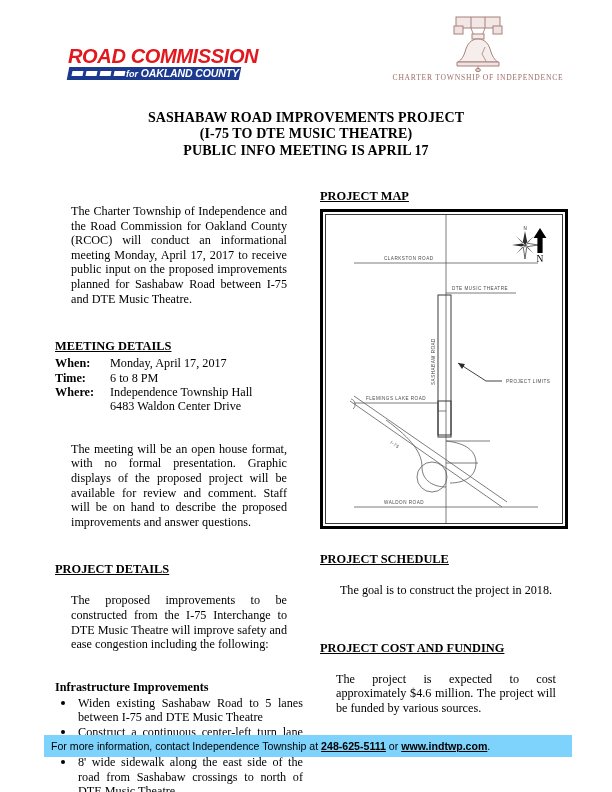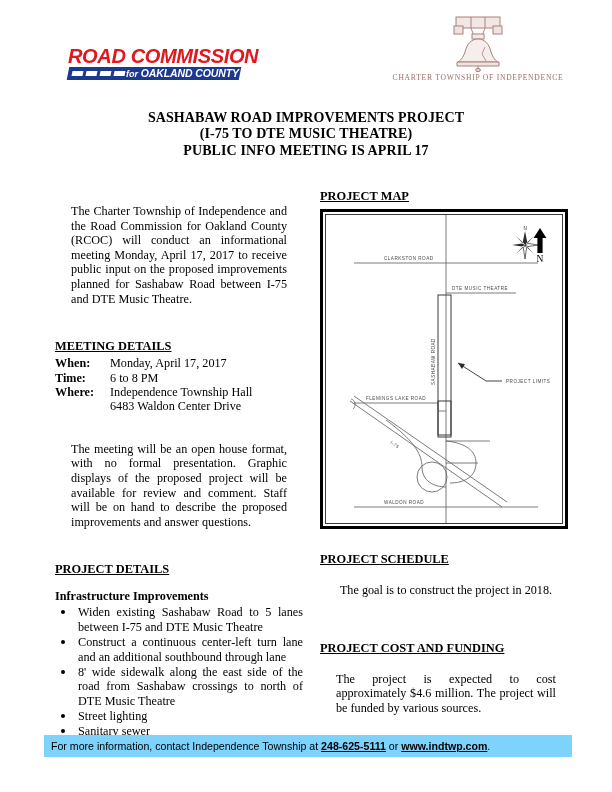--- a/index.html
+++ b/index.html
@@ -304,20 +304,21 @@
     </table>
 
   <div class="gap-sm"></div>
 
   <p class="body">The meeting will be an open house format, with no formal presentation. Graphic displays of the proposed project will be available for review and comment. Staff will be on hand to describe the proposed improvements and answer questions.</p>
 
   <div class="gap-md"></div>
 
   <p class="section-head"><span>PROJECT DETAILS</span></p>
 
+  <p class="body">The proposed improvements to be constructed from the I-75 Interchange to DTE Music Theatre will improve safety and ease congestion including the following:</p>
 
   <div class="gap-sm"></div>
 
   <p class="sub-head">Infrastructure Improvements</p>
 
   <ul class="bullets">
     <li>Widen existing Sashabaw Road to 5 lanes between I-75 and DTE Music Theatre</li>
     <li>Construct a continuous center-left turn lane and an additional southbound through lane</li>
     <li>8' wide sidewalk along the east side of the road from Sashabaw crossings to north of DTE Music Theatre</li>
     <li>Street lighting</li>

